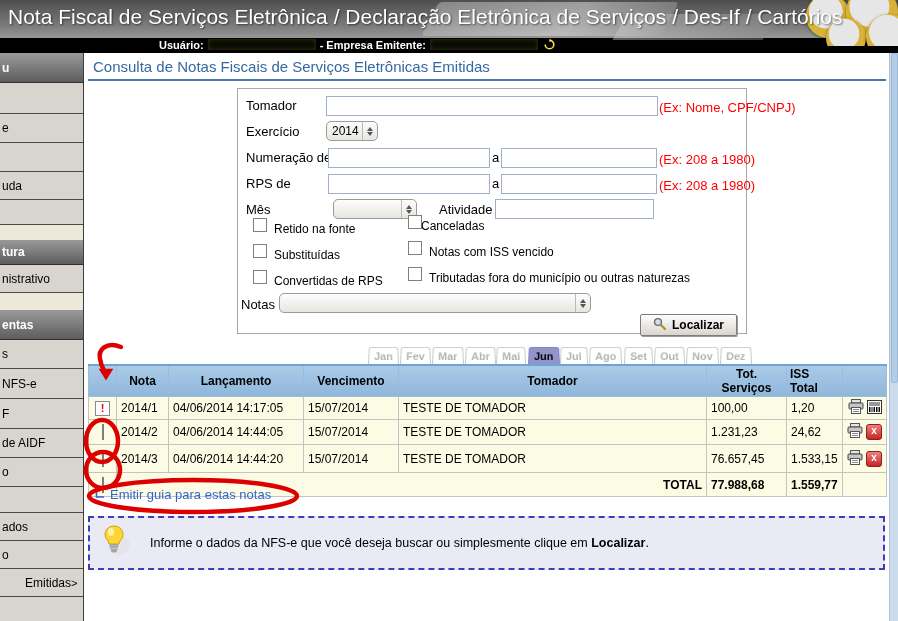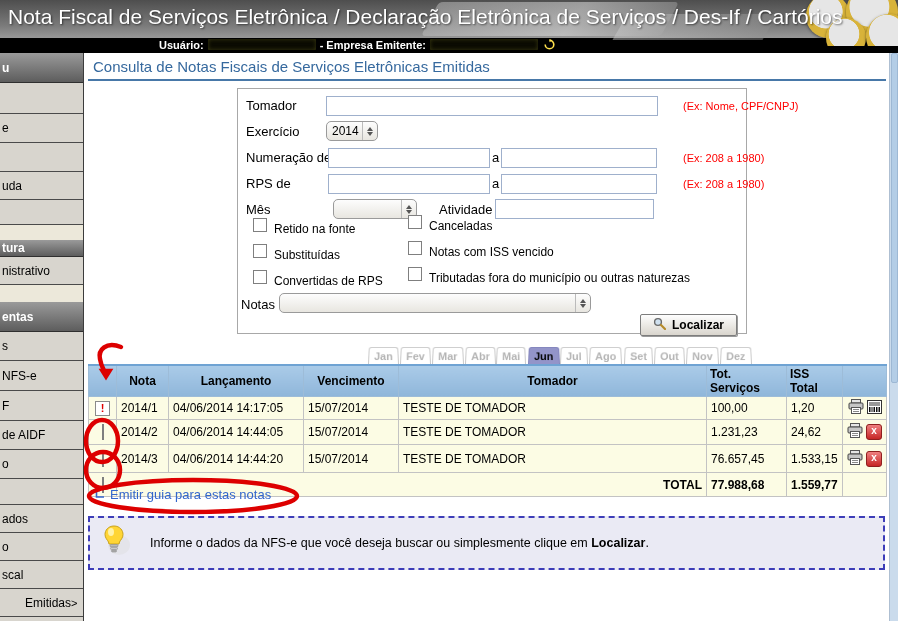--- a/index.html
+++ b/index.html
@@ -49,21 +49,21 @@
   
   .page-title{position:absolute;left:93px;top:58px;font-size:15px;font-weight:normal;color:#36699e;}
   .title-rule{position:absolute;left:88px;top:79px;width:798px;height:0;border-top:2px solid #4878a8;}
 
   
   .formbox{position:absolute;left:237px;top:88px;width:510px;height:246px;
     background:#fff;border:1px solid #a8a8a8;box-sizing:border-box;}
   .frm-lbl{position:absolute;font-size:13px;color:#000;}
   .frm-input{position:absolute;height:18px;border:1px solid #9fb0cc;background:#fff;
     font-size:12px;padding:0 2px;box-sizing:content-box;}
-  .frm-hint{position:absolute;font-size:11px;color:#f00;white-space:nowrap;margin-left:24px;}
+  .frm-hint{position:absolute;font-size:13px;color:#f00;white-space:nowrap;}
   .frm-select{position:absolute;height:20px;border:1px solid #9a9a9a;border-radius:5px;
     background:linear-gradient(#fdfdfd,#e8e6e0);display:flex;align-items:center;
     font-size:12px;padding-left:5px;box-sizing:border-box;cursor:default;}
   .stepper{margin-left:auto;margin-right:4px;display:flex;flex-direction:column;align-items:center;
     justify-content:center;gap:1px;border-left:1px solid #bbb;padding-left:4px;height:100%;}
   .stepper i{width:0;height:0;border-left:3px solid transparent;border-right:3px solid transparent;}
   .stepper i.up{border-bottom:4px solid #555;}
   .stepper i.dn{border-top:4px solid #555;}
   .chk{position:absolute;width:12px;height:12px;border:1px solid #7f7f7f;background:#fff;cursor:pointer;}
   .chk-lbl{position:absolute;font-size:12px;text-align:center;}
@@ -163,21 +163,21 @@
     <div class="sb-item" style="height:29px">
         <span></span>
       </div>
     <div class="sb-item" style="height:28px">
         <span>uda</span>
       </div>
     <div class="sb-item" style="height:25px">
         <span></span>
       </div>
     <div class="sb-spacer" style="height:15px"></div>
-    <div class="sb-header" style="height:17px">
+    <div class="sb-header" style="height:25px">
         <span>tura</span>
       </div>
     <div class="sb-item" style="height:28px">
         <span>nistrativo</span>
       </div>
     <div class="sb-spacer" style="height:17px"></div>
     <div class="sb-header" style="height:30px">
         <span>entas</span>
       </div>
     <div class="sb-item" style="height:29px">
@@ -196,23 +196,20 @@
         <span>o</span>
       </div>
     <div class="sb-item" style="height:26px">
         <span></span>
       </div>
     <div class="sb-item" style="height:28px">
         <span>ados</span>
       </div>
     <div class="sb-item" style="height:28px">
         <span>o</span>
-      </div>
-    <div class="sb-item" style="height:28px">
-        <span>scal</span>
       </div>
     <div class="sb-item indent" style="height:28px">
         <span>Emitidas</span>
         <span class="sb-arrow">&gt;</span>
       </div>
   </div>
 
   <div class="page-title">Consulta de Notas Fiscais de Serviços Eletrônicas Emitidas</div>
   <div class="title-rule"></div>
 
@@ -249,21 +246,21 @@
           <i class="up"></i>
           <i class="dn"></i>
         </span>
     </div>
     <span class="frm-lbl" style="left:201px;top:113px">Atividade</span>
     <input class="frm-input" style="left: 257px; top: 110px; width: 153px;">
 
     <span class="chk" style="left:15px;top:129px"></span>
     <span class="chk-lbl" style="left:36px;top:133px">Retido na fonte</span>
     <span class="chk" style="left:170px;top:126px"></span>
-    <span class="chk-lbl" style="left:191px;top:130px">Canceladas</span>
+    <span class="chk-lbl" style="left:183px;top:130px">Canceladas</span>
 
     <span class="chk" style="left:15px;top:155px"></span>
     <span class="chk-lbl" style="left:36px;top:159px">Substituídas</span>
     <span class="chk" style="left:170px;top:152px"></span>
     <span class="chk-lbl" style="left:191px;top:156px">Notas com ISS vencido</span>
 
     <span class="chk" style="left:15px;top:181px"></span>
     <span class="chk-lbl" style="left:36px;top:185px">Convertidas de RPS</span>
     <span class="chk" style="left:170px;top:178px"></span>
     <span class="chk-lbl" style="left:191px;top:182px">Tributadas fora do município ou outras naturezas</span>
@@ -314,21 +311,21 @@
         <col style="width:56px">
         <col style="width:44px">
     </colgroup>
     <tbody>
         <tr>
       <th></th>
       <th>Nota</th>
       <th>Lançamento</th>
       <th>Vencimento</th>
       <th>Tomador</th>
-      <th style="text-align:left">Tot. Serviços</th>
+      <th style="text-align:center">Tot. Serviços</th>
       <th style="text-align:left">ISS Total</th>
       <th></th>
     </tr>
     <tr class="r1">
       <td class="cell-c">
             <span class="alert-box">!</span>
           </td>
       <td>2014/1</td>
       <td>04/06/2014 14:17:05</td>
       <td>15/07/2014</td>

